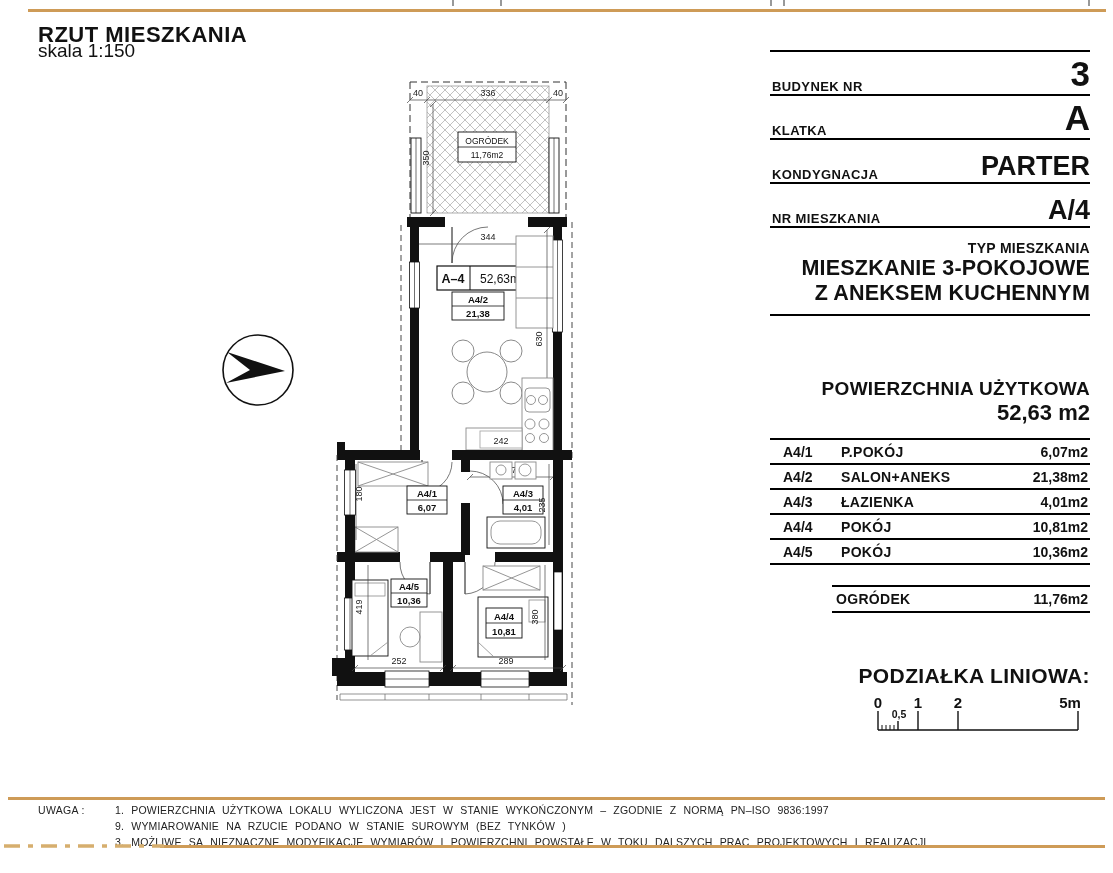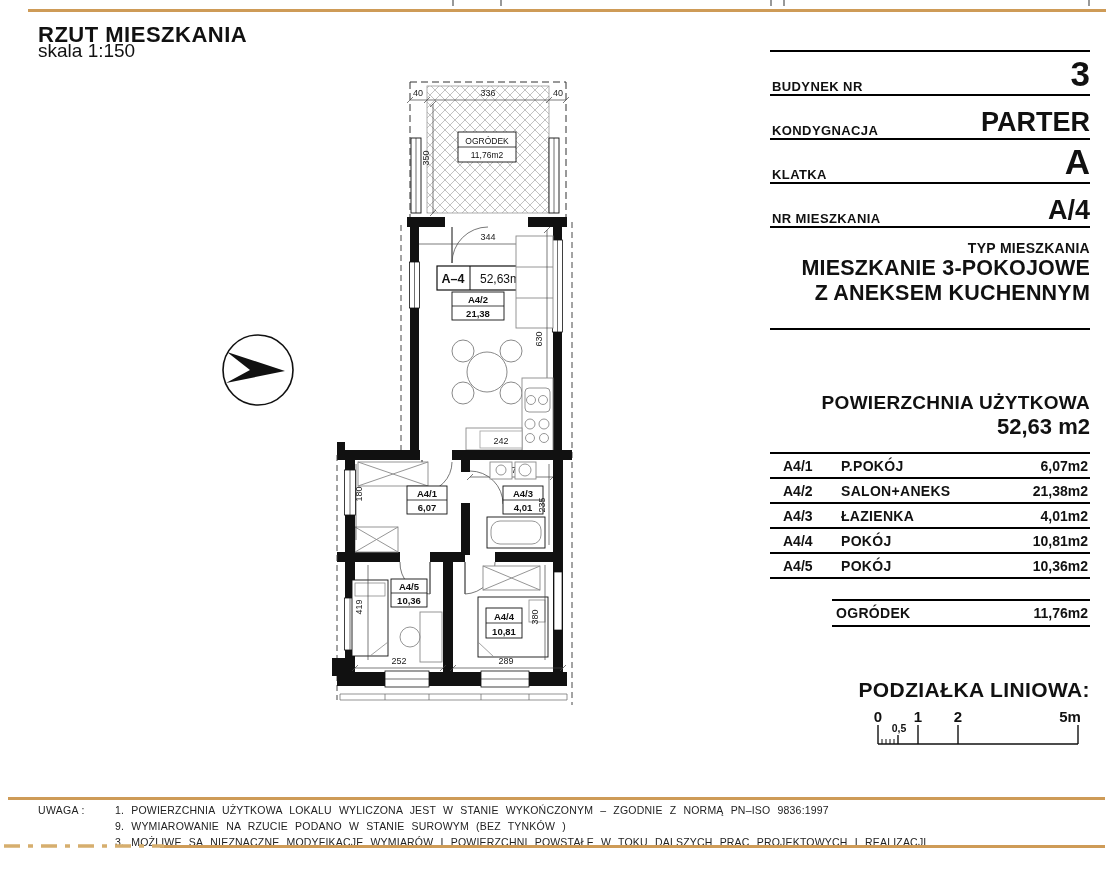--- a/index.html
+++ b/index.html
@@ -10,21 +10,21 @@
   
   #title{position:absolute;left:38px;top:22px;font-size:22px;font-weight:bold;letter-spacing:.5px;}
   #scale-sub{position:absolute;left:38px;top:40px;font-size:19px;}
   
   #right-col{position:absolute;left:770px;top:50px;width:320px;}
   #info-table{border-top:2px solid #000;}
   .info-row{height:42px;border-bottom:2px solid #000;display:flex;align-items:flex-end;justify-content:space-between;}
   .info-label{font-size:13px;font-weight:bold;letter-spacing:.4px;padding-left:2px;}
   .v-xl{font-size:35px;font-weight:bold;}
   .v-lg{font-size:27px;font-weight:bold;}
-  #type-block{margin-top:12px;text-align:right;border-bottom:2px solid #000;padding-bottom:22px;}
+  #type-block{margin-top:12px;text-align:right;border-bottom:2px solid #000;padding-bottom:8px;}
   #type-heading{font-size:14px;font-weight:bold;letter-spacing:.3px;}
   .type-line{font-size:21.5px;font-weight:bold;line-height:25px;letter-spacing:.2px;}
   #area-heading{margin-top:62px;text-align:right;font-size:19px;font-weight:bold;letter-spacing:.3px;}
   #area-total{text-align:right;font-size:22px;font-weight:bold;}
   #area-table{margin-top:12px;border-top:2px solid #000;}
   .area-row{height:23px;border-bottom:2px solid #000;display:flex;align-items:center;font-size:14px;font-weight:bold;}
   .area-code{width:58px;padding-left:13px;}
   .area-name{flex:1;letter-spacing:.3px;}
   .area-val{padding-right:2px;}
   #garden-row{margin-top:20px;margin-left:62px;border-top:2px solid #000;border-bottom:2px solid #000;height:24px;display:flex;align-items:center;font-size:14px;font-weight:bold;}
@@ -277,26 +277,26 @@
     </g>
   </svg>
 
   <div id="right-col">
     <div id="info-table">
       <div class="info-row">
         <span class="info-label">BUDYNEK NR</span>
         <span class="v-xl">3</span>
       </div>
       <div class="info-row">
+        <span class="info-label">KLATKA</span>
+        <span class="v-xl">A</span>
+      </div>
+      <div class="info-row">
         <span class="info-label">KONDYGNACJA</span>
         <span class="v-lg">PARTER</span>
-      </div>
-      <div class="info-row">
-        <span class="info-label">KLATKA</span>
-        <span class="v-xl">A</span>
       </div>
       <div class="info-row">
         <span class="info-label">NR MIESZKANIA</span>
         <span class="v-lg">A/4</span>
       </div>
     </div>
 
     <div id="type-block">
       <div id="type-heading">TYP MIESZKANIA</div>
       <div class="type-line">MIESZKANIE 3-POKOJOWE</div>

